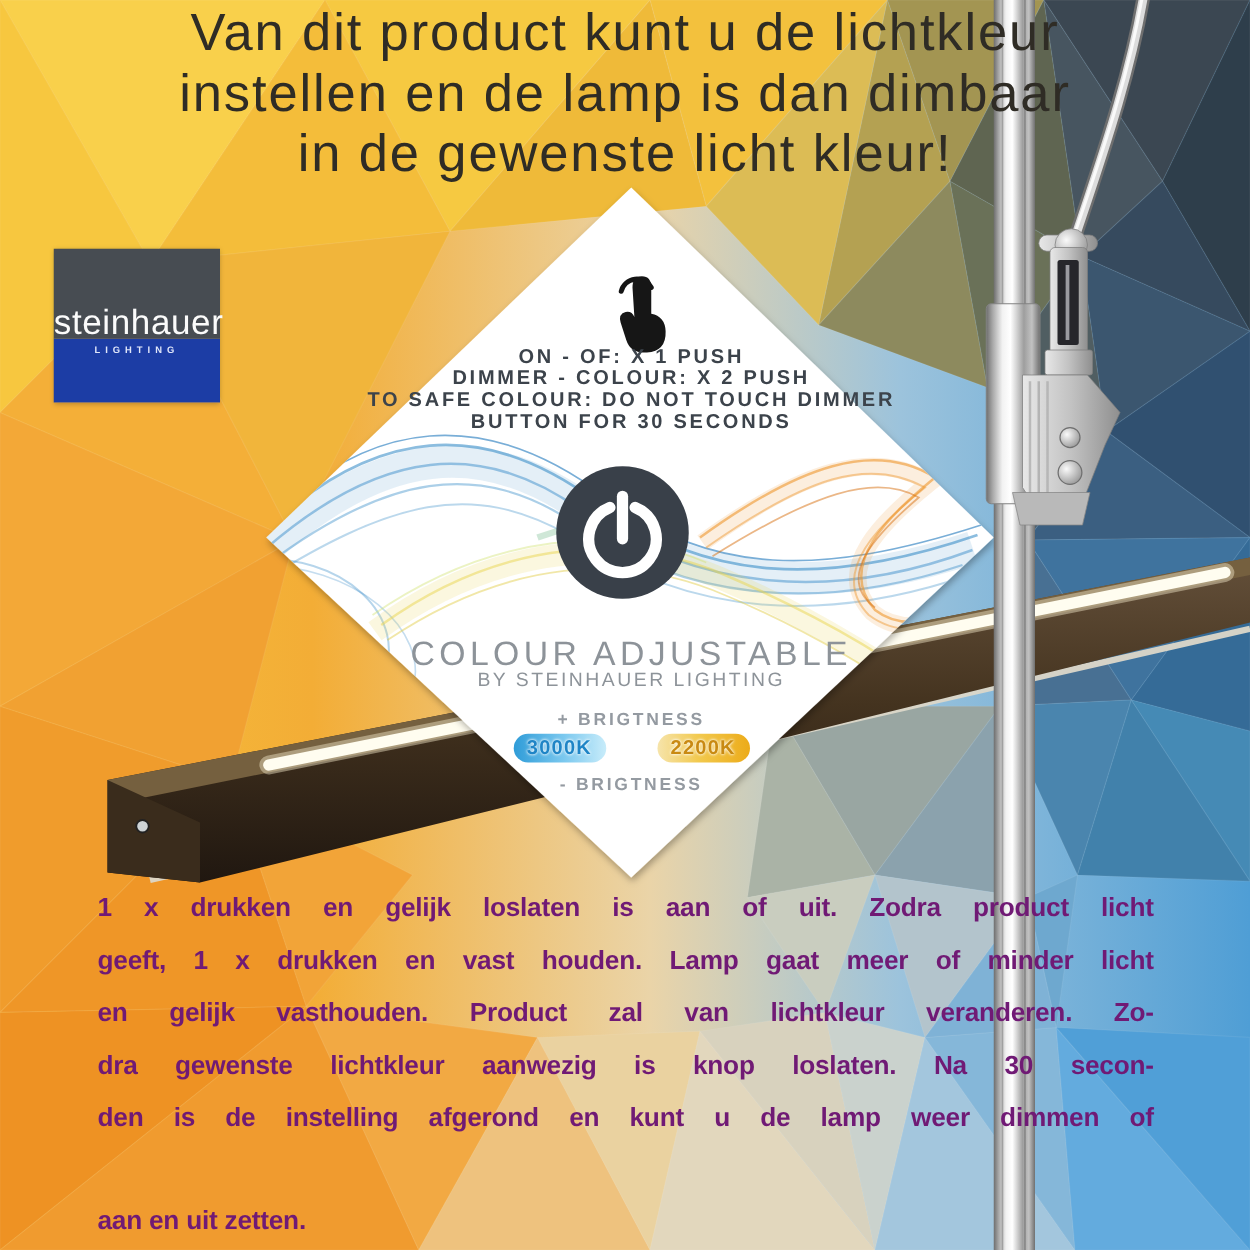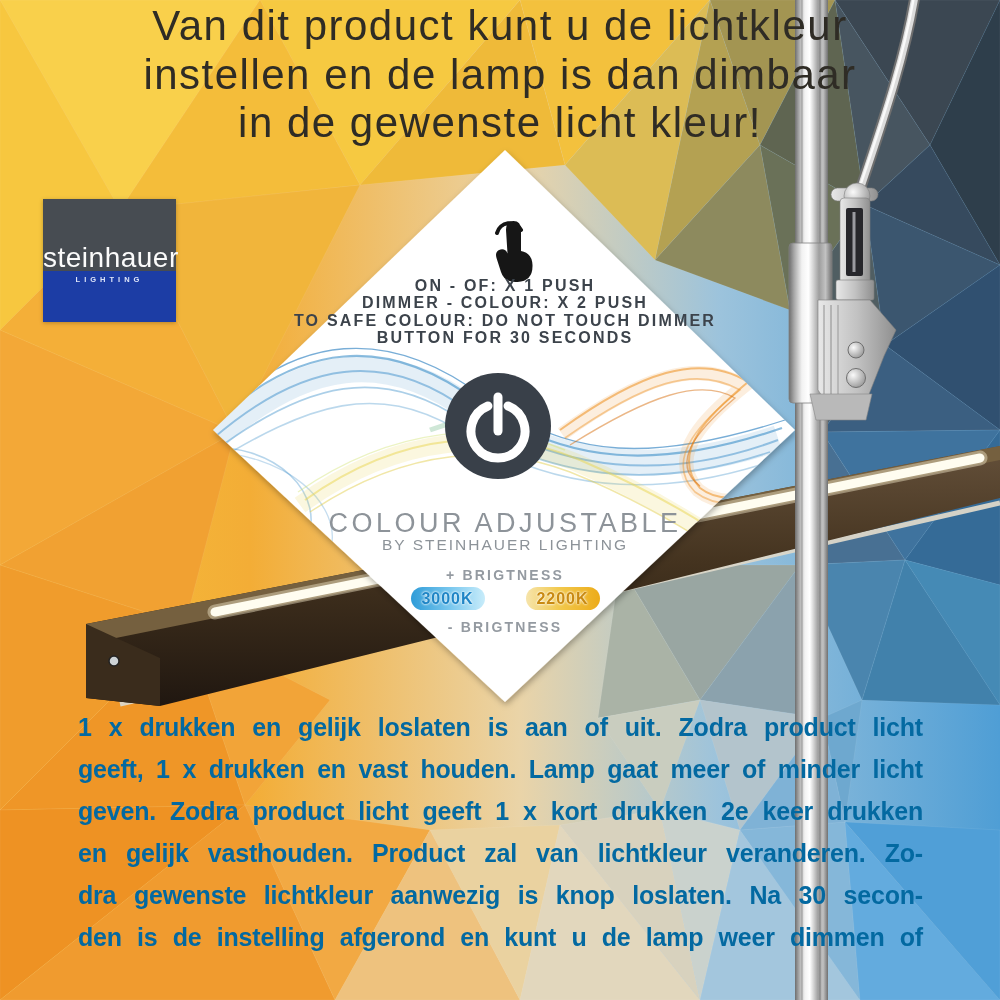--- a/index.html
+++ b/index.html
@@ -39,21 +39,21 @@
          justify-content:center;gap:41px;text-align:center;}
   .pill{width:74px;height:23px;border-radius:12px;display:flex;align-items:center;
         justify-content:center;font-size:16px;font-weight:700;letter-spacing:1px;}
   .pill.cool{background:linear-gradient(90deg,#2f9cd8 0%,#7cc9ef 55%,#c8ecfa 100%);
         color:#1f85c6;text-shadow:0 0 2px #ffffff,0 0 3px rgba(255,255,255,0.9);}
   .pill.warm{background:linear-gradient(90deg,#f6e4ab 0%,#f2c94d 45%,#ecab19 100%);
         color:#c98a12;text-shadow:0 0 2px #ffffff,0 0 3px rgba(255,255,255,0.9);}
 
   
   .footer{position:absolute;left:78px;top:706px;width:845px;}
-  .footer .ft{font-size:25px;line-height:42px;font-weight:700;color:#0369a1;
+  .footer .ft{font-size:21px;line-height:42px;font-weight:700;color:#701a75;
               text-align:justify;text-align-last:justify;letter-spacing:-0.2px;}
   .footer .ft.last{text-align-last:left;margin-top:40px;}
 </style>
 </head>
 <body>
 
 <div id="stage">
 
 <svg id="bgsvg" viewBox="0 0 1000 1000">
   <defs>
@@ -246,20 +246,19 @@
   <div class="bright up">+ BRIGTNESS</div>
   <div class="pills">
     <div class="pill cool">3000K</div>
     <div class="pill warm">2200K</div>
   </div>
   <div class="bright down">- BRIGTNESS</div>
 
   <div class="footer">
     <div class="ft">1 x drukken en gelijk loslaten is aan of uit. Zodra product licht</div>
     <div class="ft">geeft, 1 x drukken en vast houden. Lamp gaat meer of minder licht</div>
-    <div class="ft">geven. Zodra product licht geeft 1 x kort drukken 2e keer drukken</div>
     <div class="ft">en gelijk vasthouden. Product zal van lichtkleur veranderen. Zo-</div>
     <div class="ft">dra gewenste lichtkleur aanwezig is knop loslaten. Na 30 secon-</div>
     <div class="ft">den is de instelling afgerond en kunt u de lamp weer dimmen of</div>
     <div class="ft last">aan en uit zetten.</div>
   </div>
 
 </div>
 
 </body></html>

